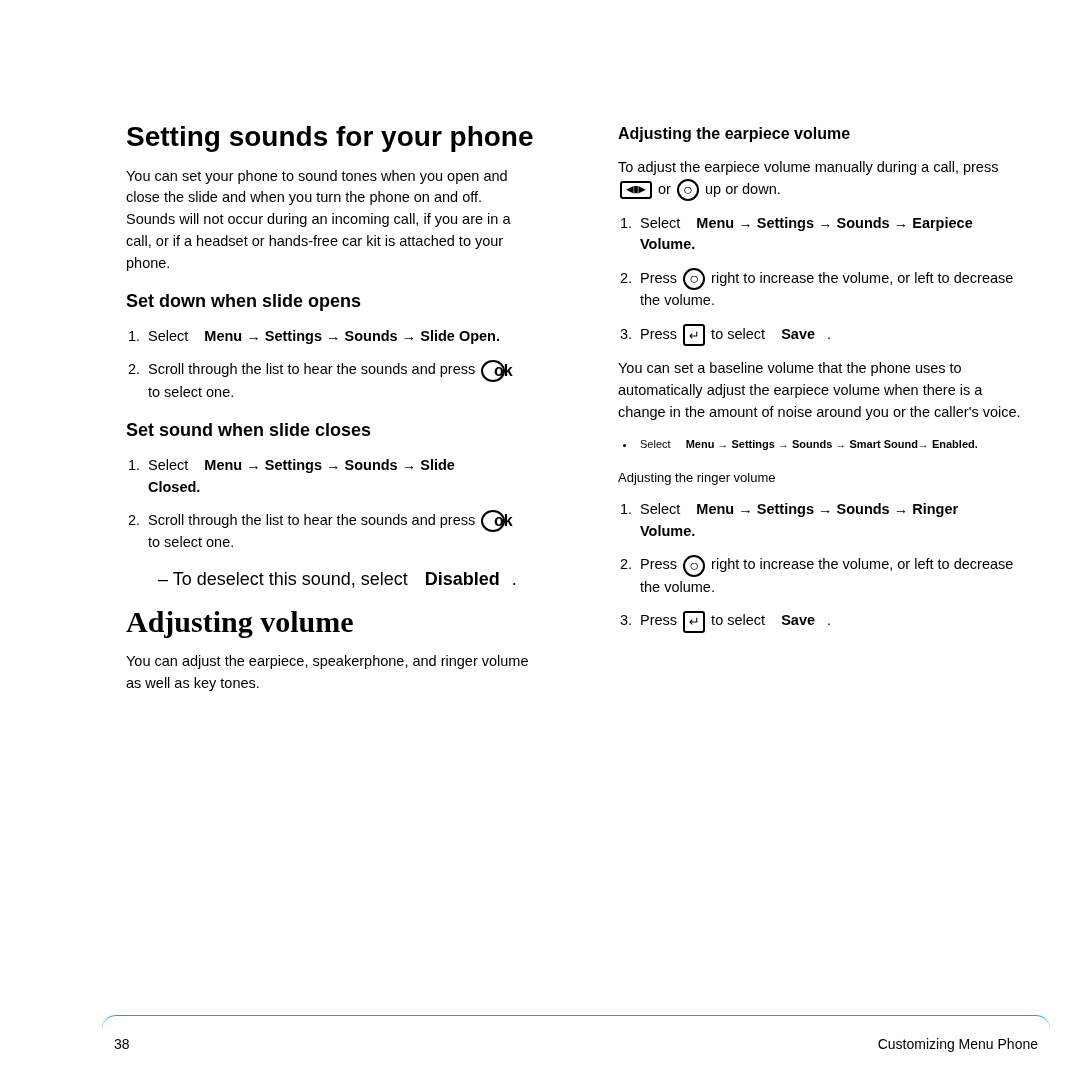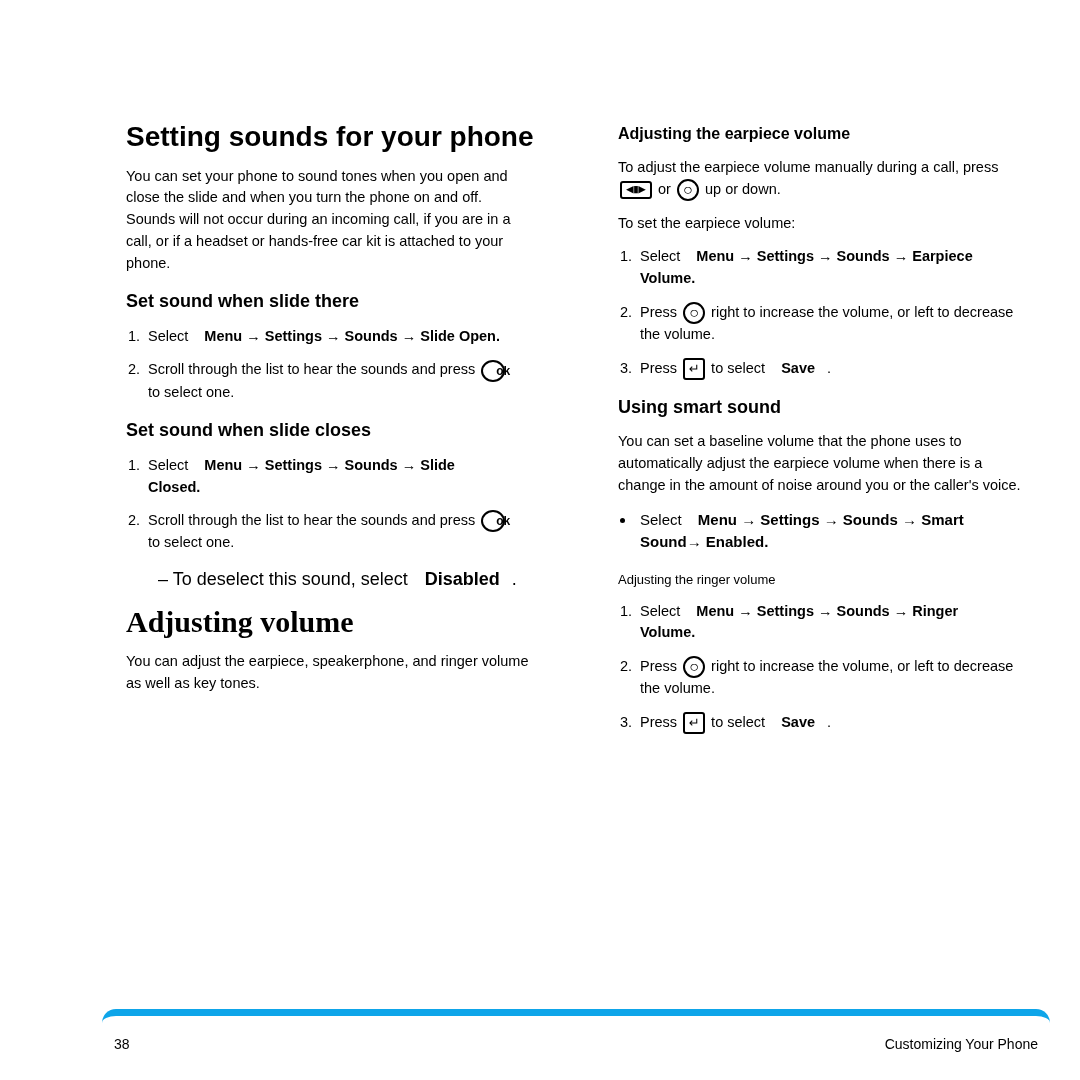--- a/index.html
+++ b/index.html
@@ -62,21 +62,21 @@
       margin-bottom: 6px;
       font-family: Arial, Helvetica, sans-serif;
       padding-left: 4px;
     }
     ul.bullet-list {
       margin-left: 18px;
       margin-bottom: 8px;
       list-style-type: disc;
     }
     ul.bullet-list li {
-      font-size: 15px;
+      font-size: 11px;
       line-height: 1.5;
       margin-bottom: 6px;
       font-family: Arial, Helvetica, sans-serif;
       padding-left: 4px;
     }
     ul.dash-list {
       margin-left: 32px;
       margin-bottom: 8px;
       list-style-type: none;
     }
@@ -84,47 +84,47 @@
       content: "– ";
     }
     ul.dash-list li {
       font-size: 18px;
       line-height: 1.5;
       font-family: Arial, Helvetica, sans-serif;
     }
     .bold { font-weight: bold; }
     
     .icon-ok {
-      display: inline-flex;
-      align-items: center;
-      justify-content: center;
-      border: 2px solid #000;
-      border-radius: 50%;
-      width: 22px;
-      height: 22px;
-      font-size: 12px;
-      font-weight: bold;
-      font-family: Arial, Helvetica, sans-serif;
-      vertical-align: middle;
-      margin: 0 2px;
-      padding-left: 20px;
-    }
-    .icon-nav {
       display: inline-flex;
       align-items: center;
       justify-content: center;
       border: 2px solid #000;
       border-radius: 50%;
       width: 22px;
       height: 22px;
       font-size: 16px;
       font-weight: bold;
       font-family: Arial, Helvetica, sans-serif;
       vertical-align: middle;
       margin: 0 2px;
+      padding-left: 20px;
+    }
+    .icon-nav {
+      display: inline-flex;
+      align-items: center;
+      justify-content: center;
+      border: 2px solid #000;
+      border-radius: 50%;
+      width: 22px;
+      height: 22px;
+      font-size: 16px;
+      font-weight: bold;
+      font-family: Arial, Helvetica, sans-serif;
+      vertical-align: middle;
+      margin: 0 2px;
     }
     .icon-save {
       display: inline-flex;
       align-items: center;
       justify-content: center;
       border: 2px solid #000;
       border-radius: 3px;
       width: 22px;
       height: 22px;
       font-size: 13px;
@@ -143,21 +143,21 @@
       font-size: 10px;
       font-family: Arial, Helvetica, sans-serif;
       vertical-align: middle;
       margin: 0 2px;
     }
     .footer {
       display: flex;
       flex-direction: row;
       justify-content: space-between;
       align-items: center;
-      border-top: 7px solid #0ea5e9;
+      border-top: 1px solid #0ea5e9;
       padding-top: 8px;
       margin-top: 16px;
     }
     .footer-page {
       font-size: 14px;
       font-family: Arial, Helvetica, sans-serif;
     }
     .footer-label {
       font-size: 14px;
       font-family: Arial, Helvetica, sans-serif;
@@ -166,21 +166,21 @@
 </head>
 <body>
 
 <div class="page">
   <div class="content-area">
 
     <div class="left-column">
       <h1 class="main-title">Setting sounds for your phone</h1>
       <p class="body-text">You can set your phone to sound tones when you open and close the slide and when you turn the phone on and off. Sounds will not occur during an incoming call, if you are in a call, or if a headset or hands-free car kit is attached to your phone.</p>
 
-      <h2 class="section-title">Set sound when slide there</h2>
+      <h2 class="section-title">Set down when slide opens</h2>
       <ol>
         <li>
           Select <span class="bold">Menu → Settings → Sounds → Slide Open.</span>
         </li>
         <li>
           Scroll through the list to hear the sounds and press
           <span class="icon-ok">ok</span>
           to select one.
         </li>
       </ol>
@@ -210,34 +210,32 @@
     <div class="right-column">
 
       <h2 class="section-title" style="font-size:16px; font-weight:900;">Adjusting the earpiece volume</h2>
       <p class="body-text">
         To adjust the earpiece volume manually during a call, press
         <span class="icon-vol" style="font-size:9px; font-weight:bold;">◀▮▶</span>
         or
         <span class="icon-nav">○</span>
         up or down.
       </p>
-      <p class="body-text">To set the earpiece volume:</p>
       <ol>
         <li>
           Select <span class="bold">Menu → Settings → Sounds → Earpiece Volume.</span>
         </li>
         <li>
           Press <span class="icon-nav">○</span> right to increase the volume, or left to decrease the volume.
         </li>
         <li>
           Press <span class="icon-save">↵</span> to select <span class="bold">Save</span>.
         </li>
       </ol>
 
-      <h2 class="section-title">Using smart sound</h2>
       <p class="body-text">You can set a baseline volume that the phone uses to automatically adjust the earpiece volume when there is a change in the amount of noise around you or the caller's voice.</p>
       <ul class="bullet-list">
         <li>
           Select <span class="bold">Menu → Settings → Sounds → Smart Sound→ Enabled.</span>
         </li>
       </ul>
 
       <h2 class="section-title" style="font-size:13px; font-weight:400; margin-top:18px;">Adjusting the ringer volume</h2>
       <ol>
         <li>
@@ -248,15 +246,15 @@
         </li>
         <li>
           Press <span class="icon-save">↵</span> to select <span class="bold">Save</span>.
         </li>
       </ol>
     </div>
   </div>
 
   <div class="footer">
     <span class="footer-page">38</span>
-    <span class="footer-label">Customizing Your Phone</span>
+    <span class="footer-label">Customizing Menu Phone</span>
   </div>
 </div>
 
 </body></html>

